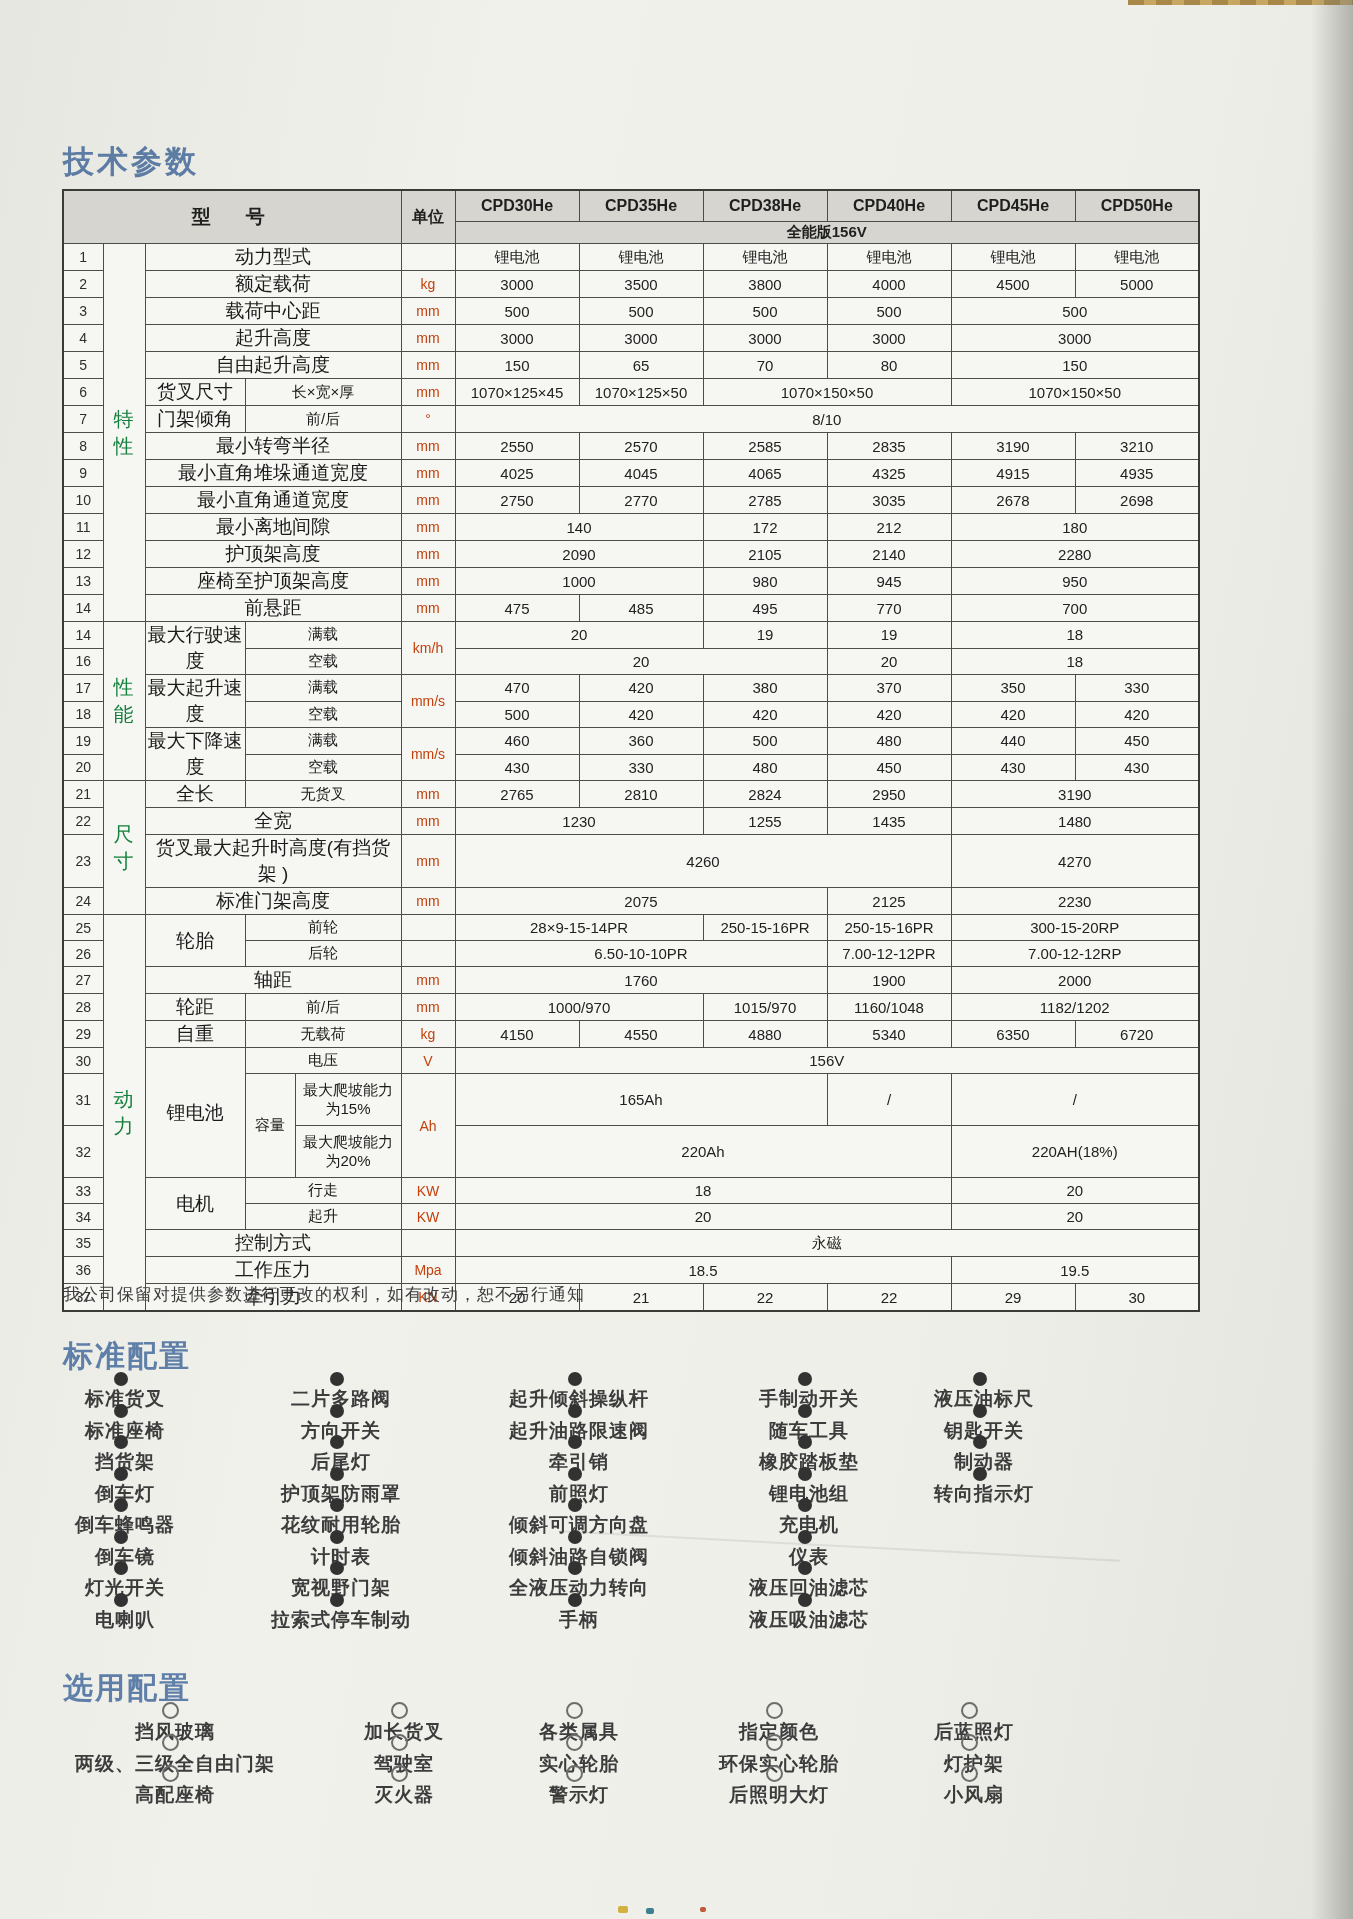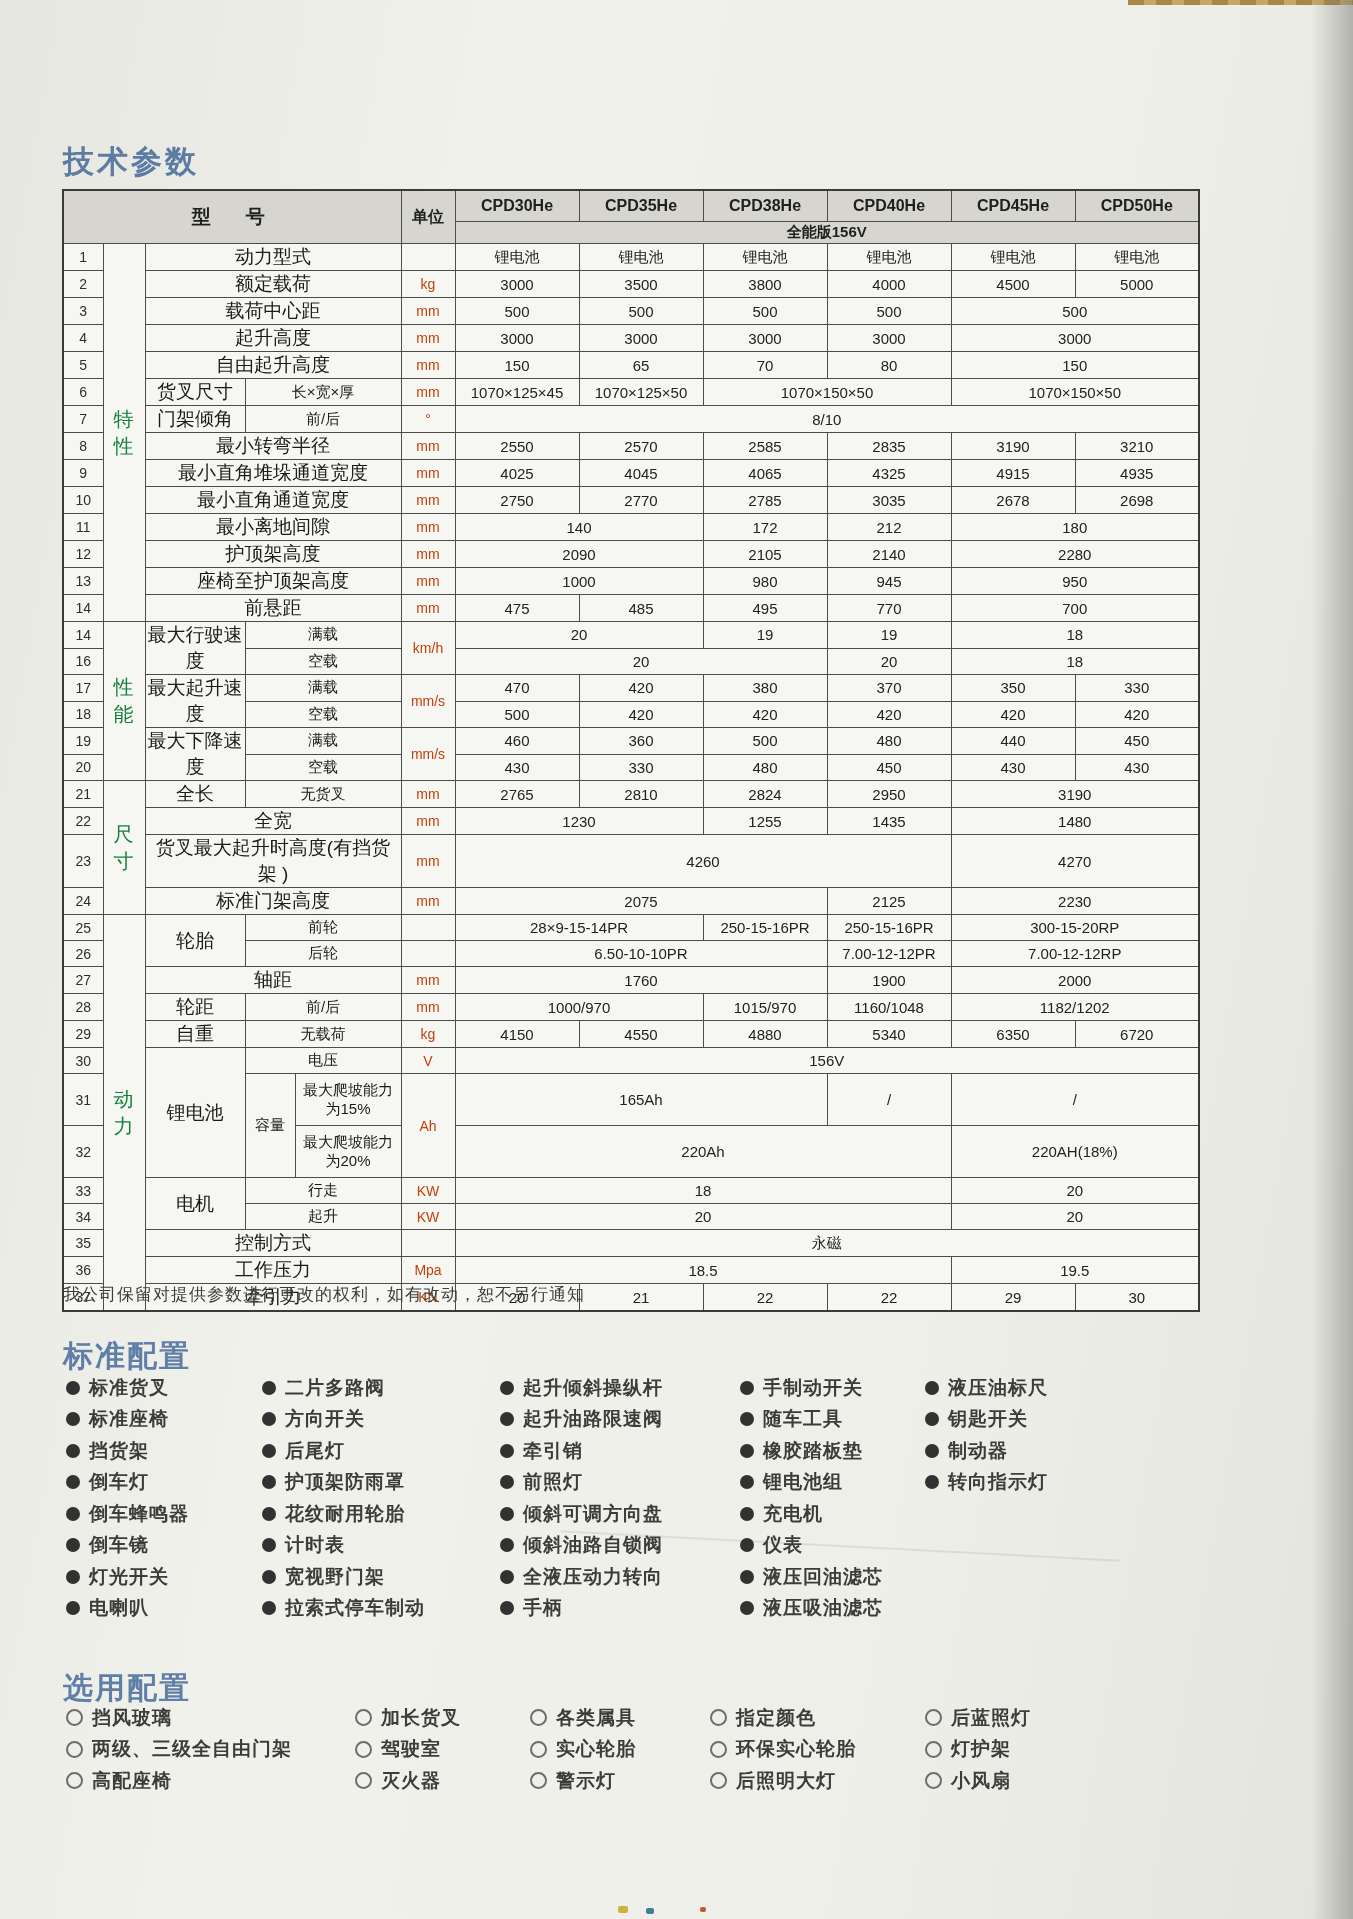--- a/index.html
+++ b/index.html
@@ -36,21 +36,21 @@
   .k-n{font-size:14px;color:#2e2e2e;}
   .k-g{font-size:20px;color:#15803d;letter-spacing:1px;}
   .k-l{font-size:19px;color:#1b1b1b;}
   .k-s{font-size:15px;color:#1b1b1b;}
   .k-u{font-size:14px;color:#c2410c;}
   .k-v{font-size:15px;color:#222;}
 
   
   .cfg-wrap{position:absolute;left:0;width:1353px;}
   .cfg-col{position:absolute;top:0;}
-  .cfg-item{display:flex;align-items:center;height:31.5px;white-space:nowrap;}
+  .cfg-item{display:flex;align-items:center;height:31.5px;white-space:nowrap;flex-direction:column;}
   .cfg-label{font-size:19px;font-weight:bold;color:#3c3c3c;margin-left:9px;letter-spacing:1px;}
   .dot{width:14px;height:14px;border-radius:50%;background:#323232;flex:0 0 auto;}
   .ring{width:13px;height:13px;border-radius:50%;border:2px solid #6d6d6d;background:transparent;flex:0 0 auto;}
 </style>
 </head>
 <body>
 
 <div class="page">
 
   <div class="top-strip"></div>

